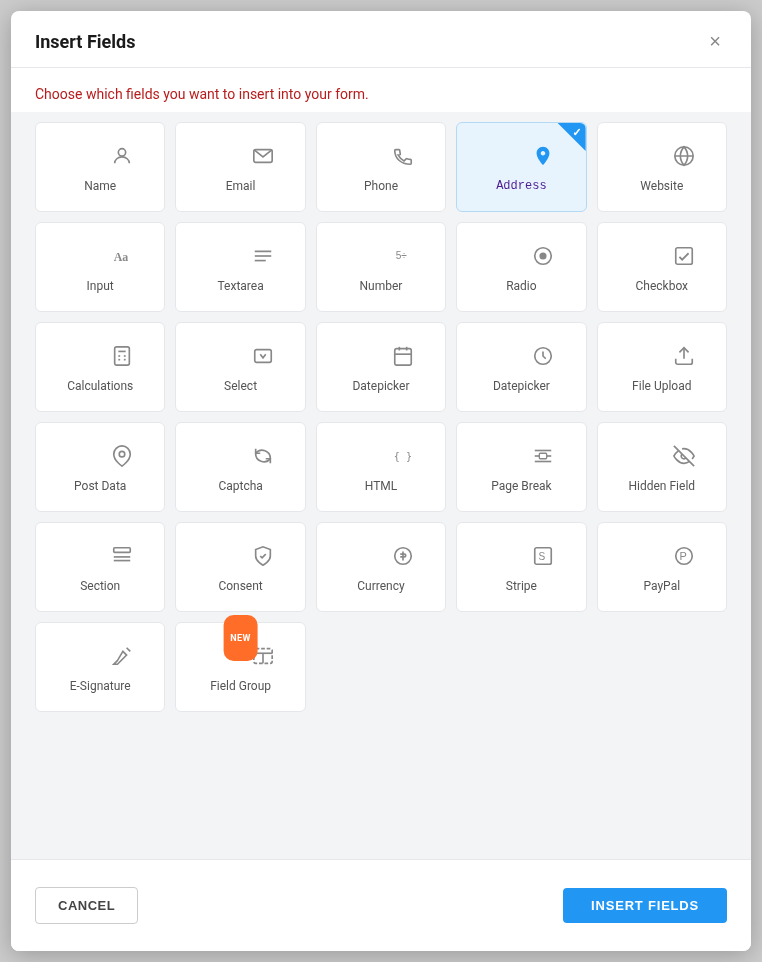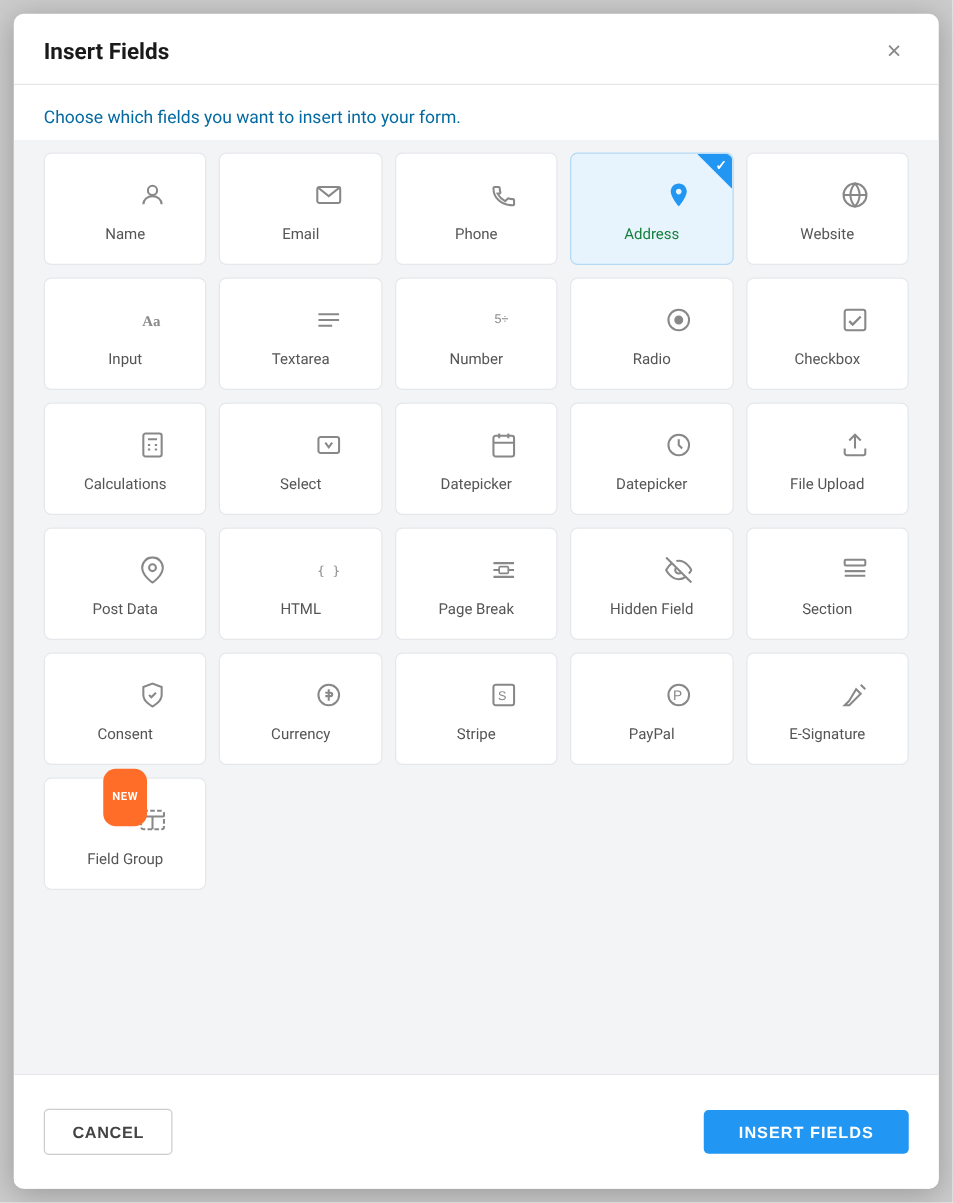--- a/index.html
+++ b/index.html
@@ -39,21 +39,21 @@
       border: none;
       cursor: pointer;
       color: #888;
       font-size: 20px;
       line-height: 1;
       padding: 2px 6px;
     }
     .modal-subtitle {
       padding: 18px 12px 10px 24px;
       font-size: 14px;
-      color: #0369a1;
+      color: #b91c1c;
     }
     .modal-body {
       padding: 10px 24px 20px 24px;
       flex: 1;
       background: #f3f4f6;
     }
     .fields-grid {
       display: grid;
       grid-template-columns: repeat(5, 1fr);
       gap: 10px;
@@ -85,21 +85,22 @@
     }
     .field-card.selected .icon {
       color: #2196f3;
     }
     .field-card .label {
       font-size: 12px;
       color: #555;
       text-align: left;
     }
     .field-card.selected .label {
-      color: #15803d;
+      color: #4c1d95;
+      font-family: Liberation Mono, monospace;
     }
     .selected-badge {
       position: absolute;
       top: 0;
       right: 0;
       width: 28px;
       height: 28px;
       background: #2196f3;
       clip-path: polygon(100% 0, 0 0, 100% 100%);
       border-radius: 0 6px 0 0;
@@ -281,20 +282,29 @@
         </div>
         <div class="field-card">
           <span class="icon"><svg width="22" height="22" viewBox="0 0 24 24" fill="none" stroke="#888" stroke-width="1.8">
               <path d="M21 10c0 7-9 13-9 13S3 17 3 10a9 9 0 0118 0z"></path>
               <circle cx="12" cy="10" r="3"></circle>
             </svg></span>
           <span class="label">Post Data</span>
         </div>
         <div class="field-card">
           <span class="icon"><svg width="22" height="22" viewBox="0 0 24 24" fill="none" stroke="#888" stroke-width="1.8">
+              <path d="M4 4v5h5"></path>
+              <path d="M20 20v-5h-5"></path>
+              <path d="M4 9A9 9 0 0120 15"></path>
+              <path d="M20 15A9 9 0 014 9"></path>
+            </svg></span>
+          <span class="label">Captcha</span>
+        </div>
+        <div class="field-card">
+          <span class="icon"><svg width="22" height="22" viewBox="0 0 24 24" fill="none" stroke="#888" stroke-width="1.8">
               <text x="2" y="16" font-size="11" fill="#888" stroke="none" font-family="monospace">{ }</text>
             </svg></span>
           <span class="label">HTML</span>
         </div>
         <div class="field-card">
           <span class="icon"><svg width="22" height="22" viewBox="0 0 24 24" fill="none" stroke="#888" stroke-width="1.8">
               <line x1="3" y1="6" x2="21" y2="6"></line>
               <line x1="3" y1="12" x2="21" y2="12"></line>
               <line x1="3" y1="18" x2="21" y2="18"></line>
               <rect x="8" y="9" width="8" height="6" rx="1" fill="#fff" stroke="#888" stroke-width="1.5"></rect>

